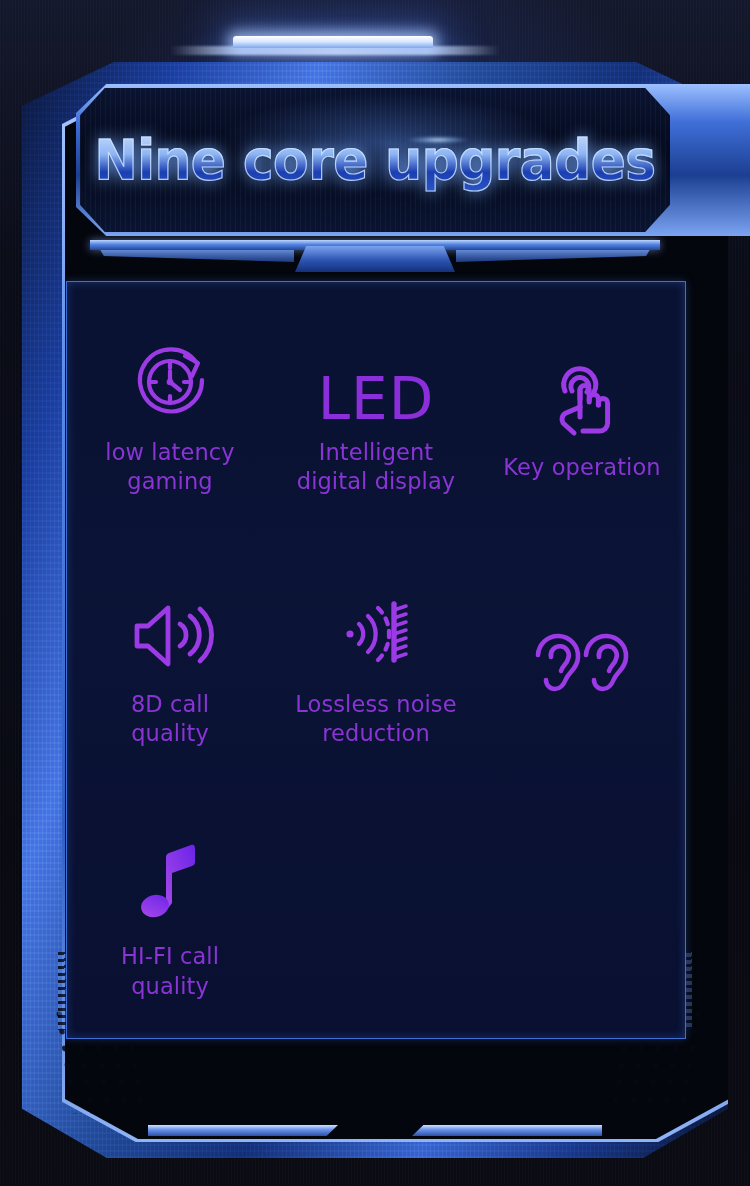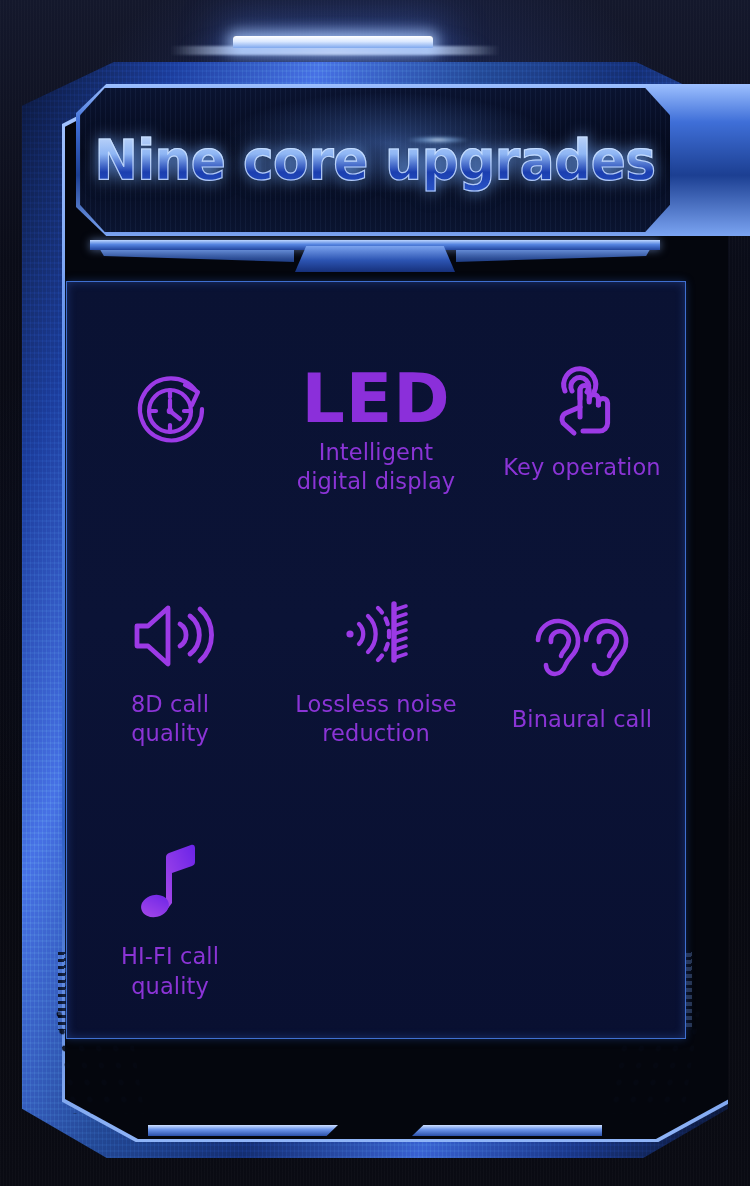--- a/index.html
+++ b/index.html
@@ -120,21 +120,21 @@
     border:1.5px solid #3f6fd0;
     background:linear-gradient(180deg,#0a1233 0%,#0b1336 45%,#091031 100%);
     box-shadow:0 0 10px rgba(60,110,220,.35) inset, 0 0 8px rgba(50,100,210,.35);}
   .grid{position:absolute;inset:0;display:grid;
     grid-template-columns:repeat(3,1fr);grid-template-rows:repeat(3,1fr);}
   .cell{display:flex;flex-direction:column;align-items:center;justify-content:center;}
   .ico{height:108px;display:flex;align-items:flex-end;justify-content:center;margin-bottom:10px;}
   .ico svg{display:block;}
   .lbl{color:#8b34d6;font-size:22.5px;line-height:29px;text-align:center;
     letter-spacing:.1px;white-space:pre-line;}
-  .led-word{font-size:68px;line-height:58px;color:#8b2fda;font-weight:700;letter-spacing:1px;}
+  .led-word{font-size:58px;line-height:58px;color:#8b2fda;font-weight:400;letter-spacing:1px;}
   .row3 .lbl{line-height:30px;}
   .wide{white-space:pre-line;}
 </style>
 </head>
 <body>
 
 <div id="stage">
 
   <div class="ledbar-glow"></div>
   <div class="ledbar-spread"></div>
@@ -173,20 +173,22 @@
         <div class="ico">
           <svg width="96" height="96" viewBox="0 0 96 96" fill="none" stroke="#9c3ae6" stroke-width="4.2" stroke-linecap="round" stroke-linejoin="round">
             <path d="M74 30 a31 31 0 1 0 6 18"></path>
             <path d="M63 24 L76 31 L70 44"></path>
             <circle cx="48" cy="50" r="21"></circle>
             <path d="M48 29 L48 36 M48 64 L48 71 M27 50 L34 50 M62 50 L69 50"></path>
             <circle cx="48" cy="50" r="3.3" fill="#9c3ae6" stroke="none"></circle>
             <path d="M48 50 L48 39 M48 50 L58 58"></path>
           </svg>
         </div>
+        <div class="lbl">low latency
+gaming</div>
       </div>
 
       <div class="cell">
         <div class="ico">
           <span class="led-word">LED</span>
         </div>
         <div class="lbl">Intelligent
 digital display</div>
       </div>
 
@@ -236,21 +238,20 @@
 
       <div class="cell row3">
         <div class="ico">
           <svg width="112" height="96" viewBox="0 0 112 96" fill="none" stroke="#9c3ae6" stroke-width="4.6" stroke-linecap="round" stroke-linejoin="round">
             <path d="M12 42 a20 20 0 1 1 40 2 c0 11-9 15-12 22 c-2 5-5 10-11 10 a9 9 0 0 1-9-9"></path>
             <path d="M25 44 a9 9 0 1 1 17 2 c-1 5-6 7-7 12"></path>
             <path d="M60 42 a20 20 0 1 1 40 2 c0 11-9 15-12 22 c-2 5-5 10-11 10 a9 9 0 0 1-9-9"></path>
             <path d="M73 44 a9 9 0 1 1 17 2 c-1 5-6 7-7 12"></path>
           </svg>
         </div>
-        <div class="lbl">Binaural call</div>
       </div>
 
       <div class="cell row3">
         <div class="ico">
           <svg width="96" height="96" viewBox="0 0 96 96" fill="none">
             <defs>
               <linearGradient id="noteg" x1="0" y1="1" x2="1" y2="0">
                 <stop offset="0%" stop-color="#a84ae8"></stop>
                 <stop offset="100%" stop-color="#6a23e8"></stop>
               </linearGradient>

